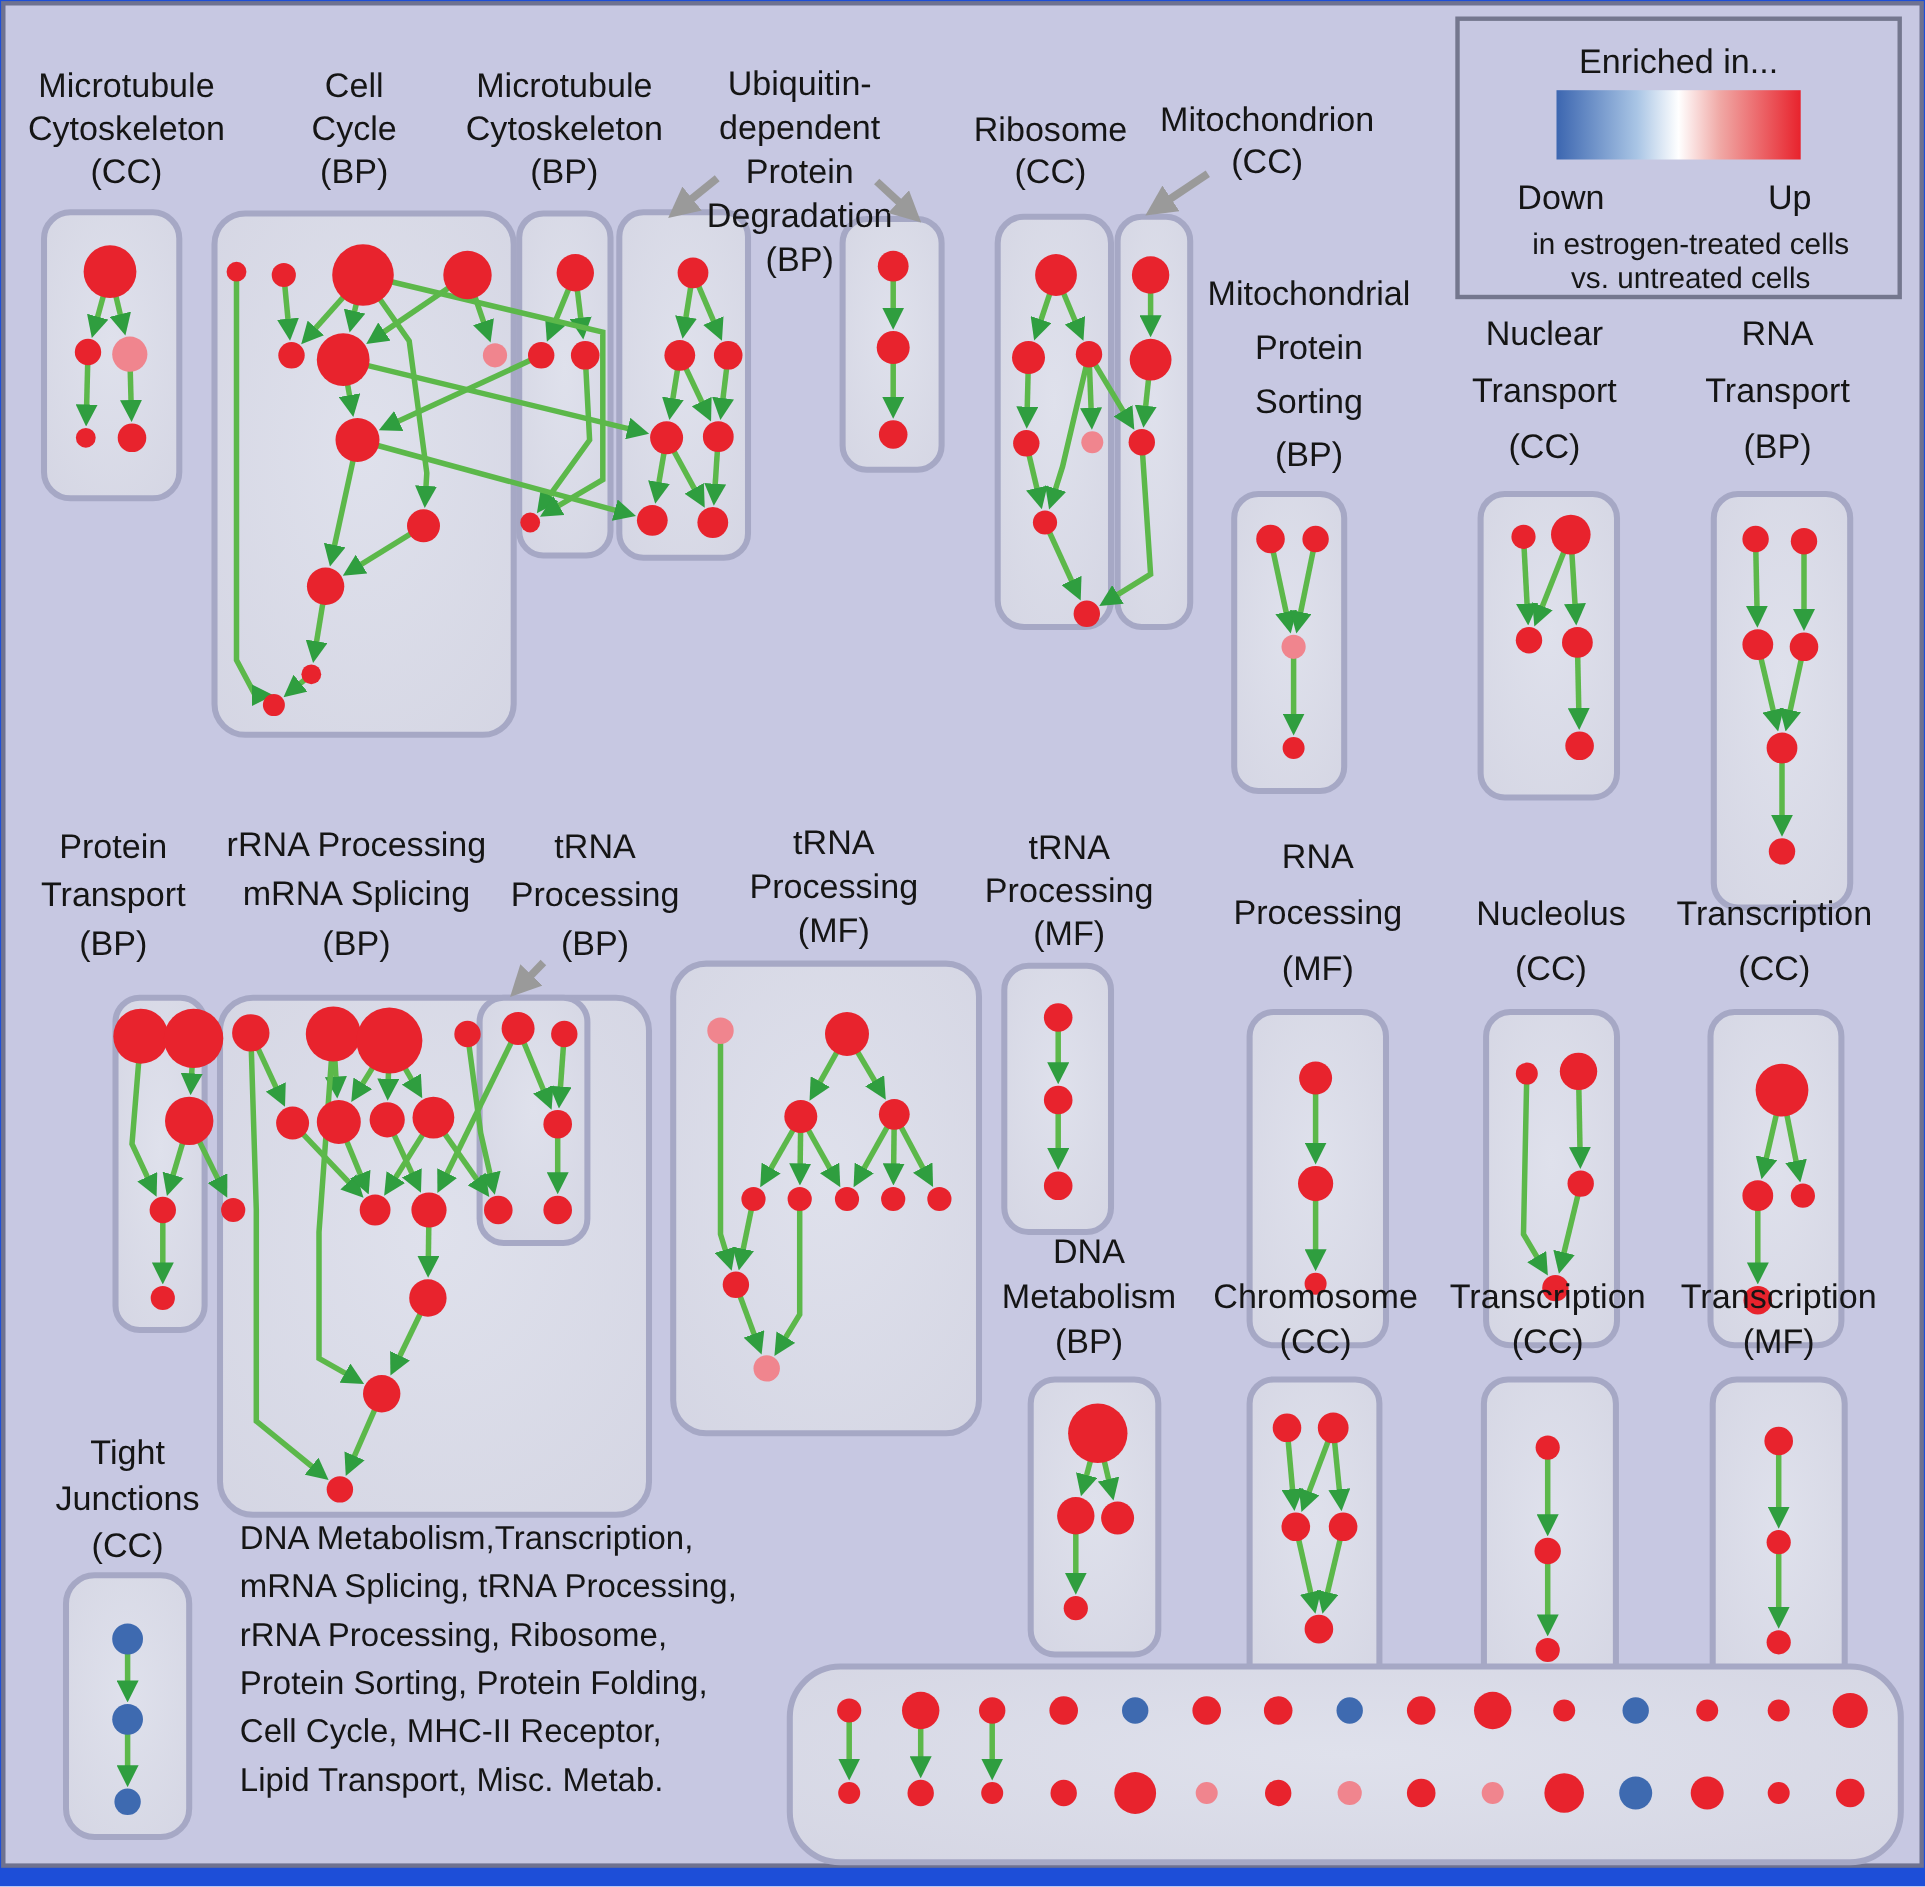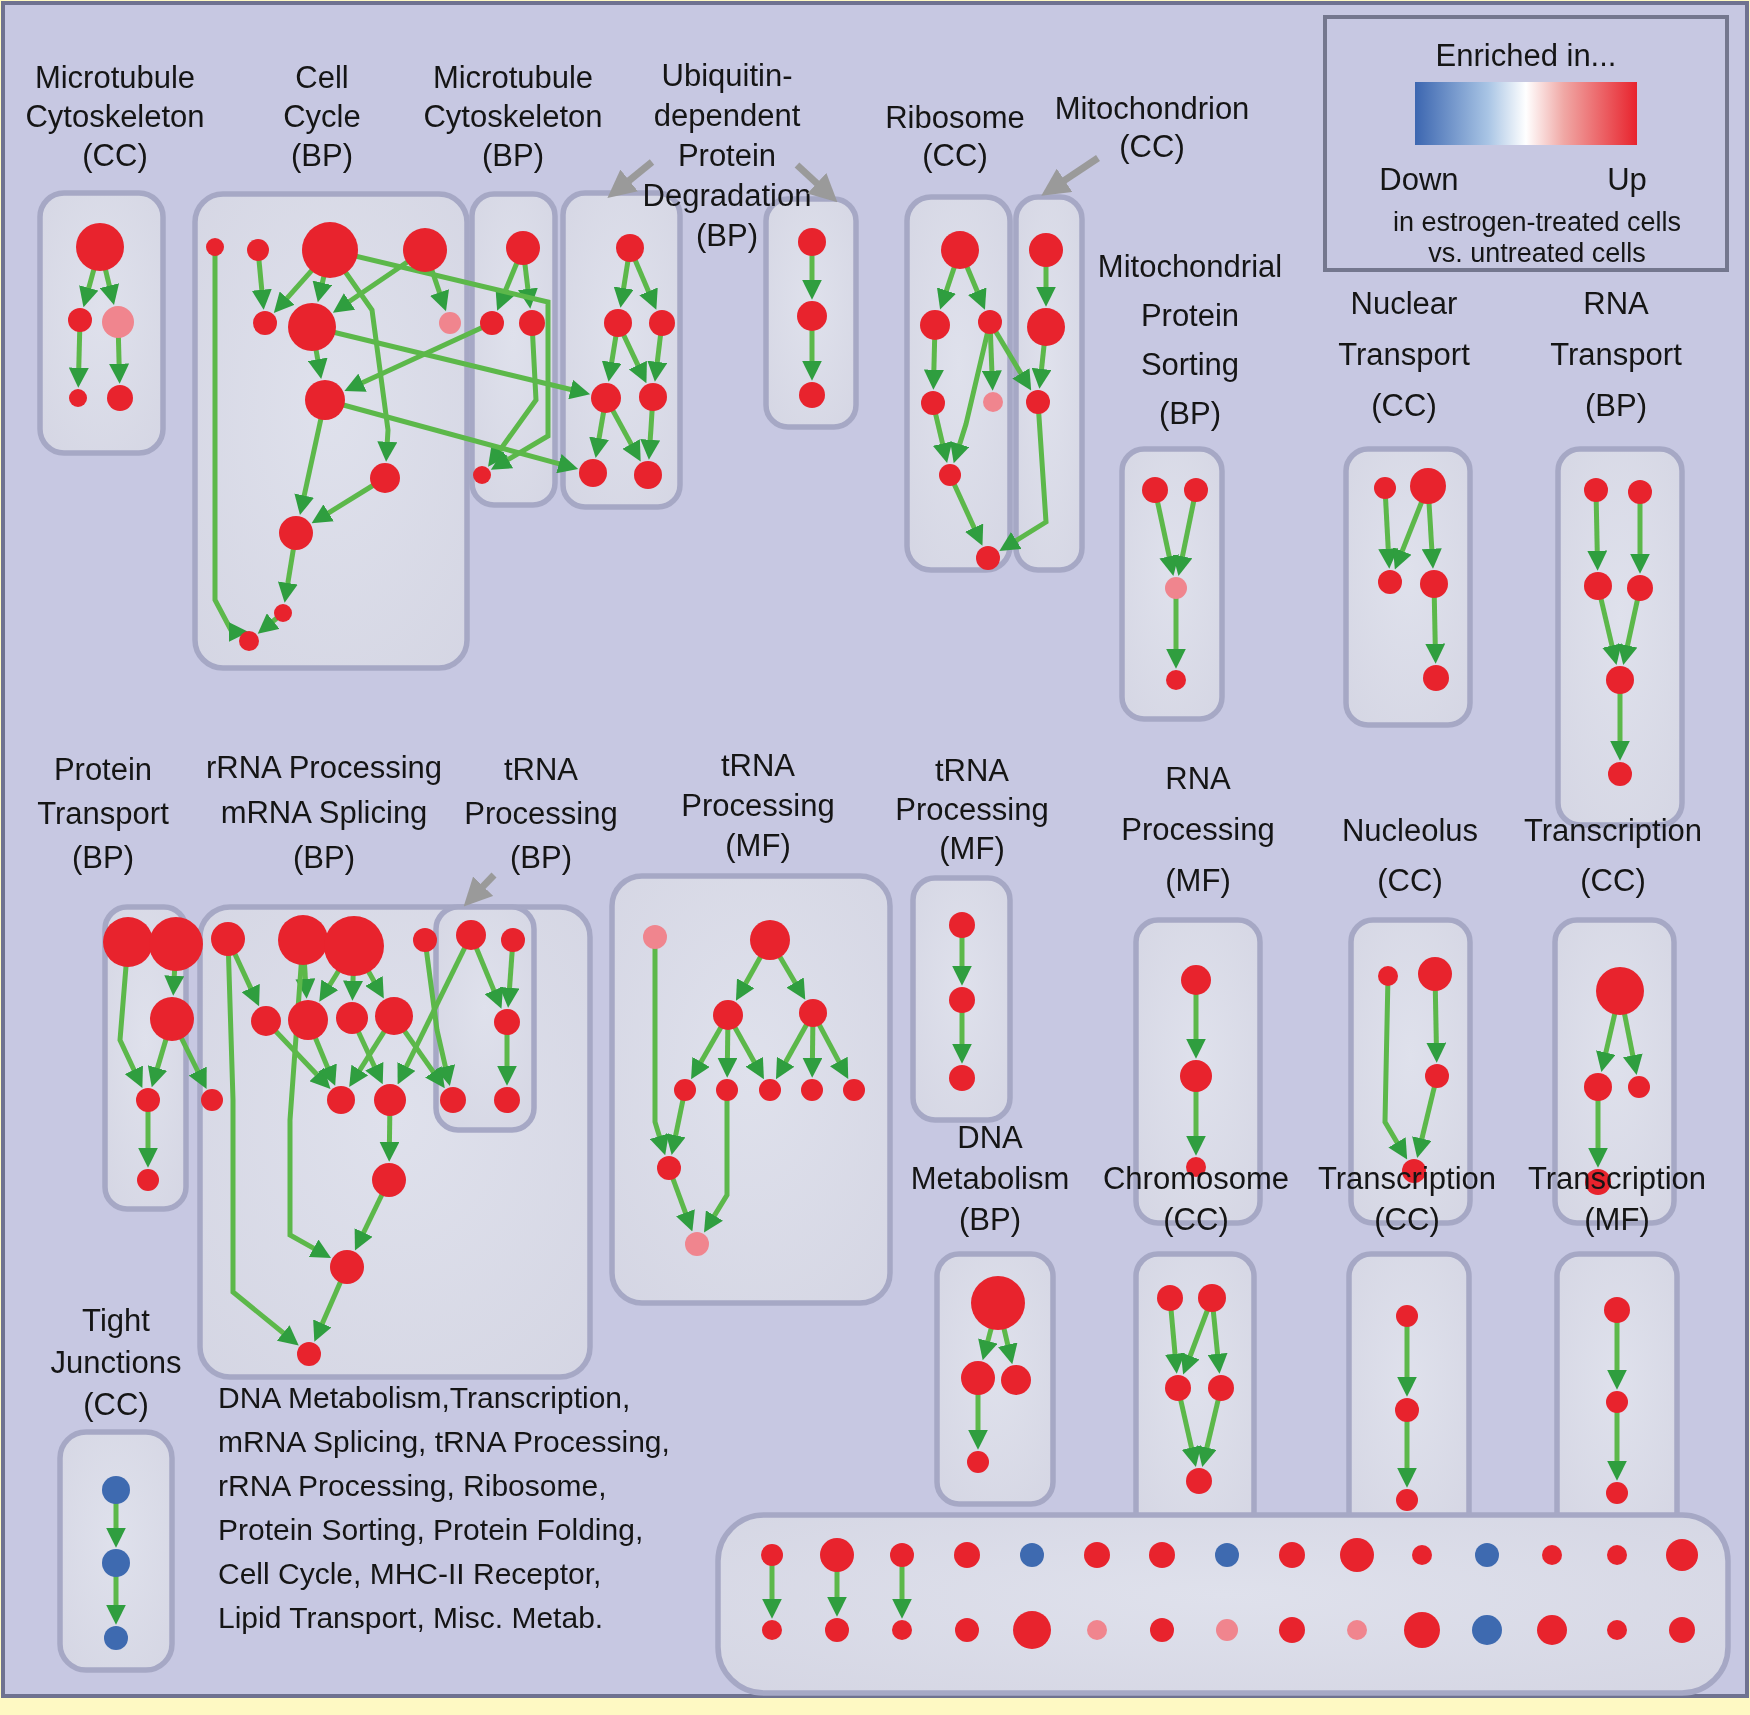--- a/index.html
+++ b/index.html
@@ -1,16 +1,16 @@
 <!DOCTYPE html>
 <html><head>
 <meta charset="utf-8">
 <style>
   html,body{margin:0;padding:0;background:#ffffff;}
-  .stage{position:relative;width:1750px;height:1715px;background:#fef9c3;
+  .stage{position:relative;width:1750px;height:1715px;background:#1d4ed8;
          font-family:"Liberation Sans","DejaVu Sans",sans-serif;}
   svg{display:block;}
   text{fill:#151515;font-family:"Liberation Sans","DejaVu Sans",sans-serif;}
   .mid{text-anchor:middle;}
   .t31{font-size:31px;}
   .t30{font-size:30px;}
   .t27{font-size:27px;}
   .node{stroke:none;}
   .edge{fill:none;}
 </style>

